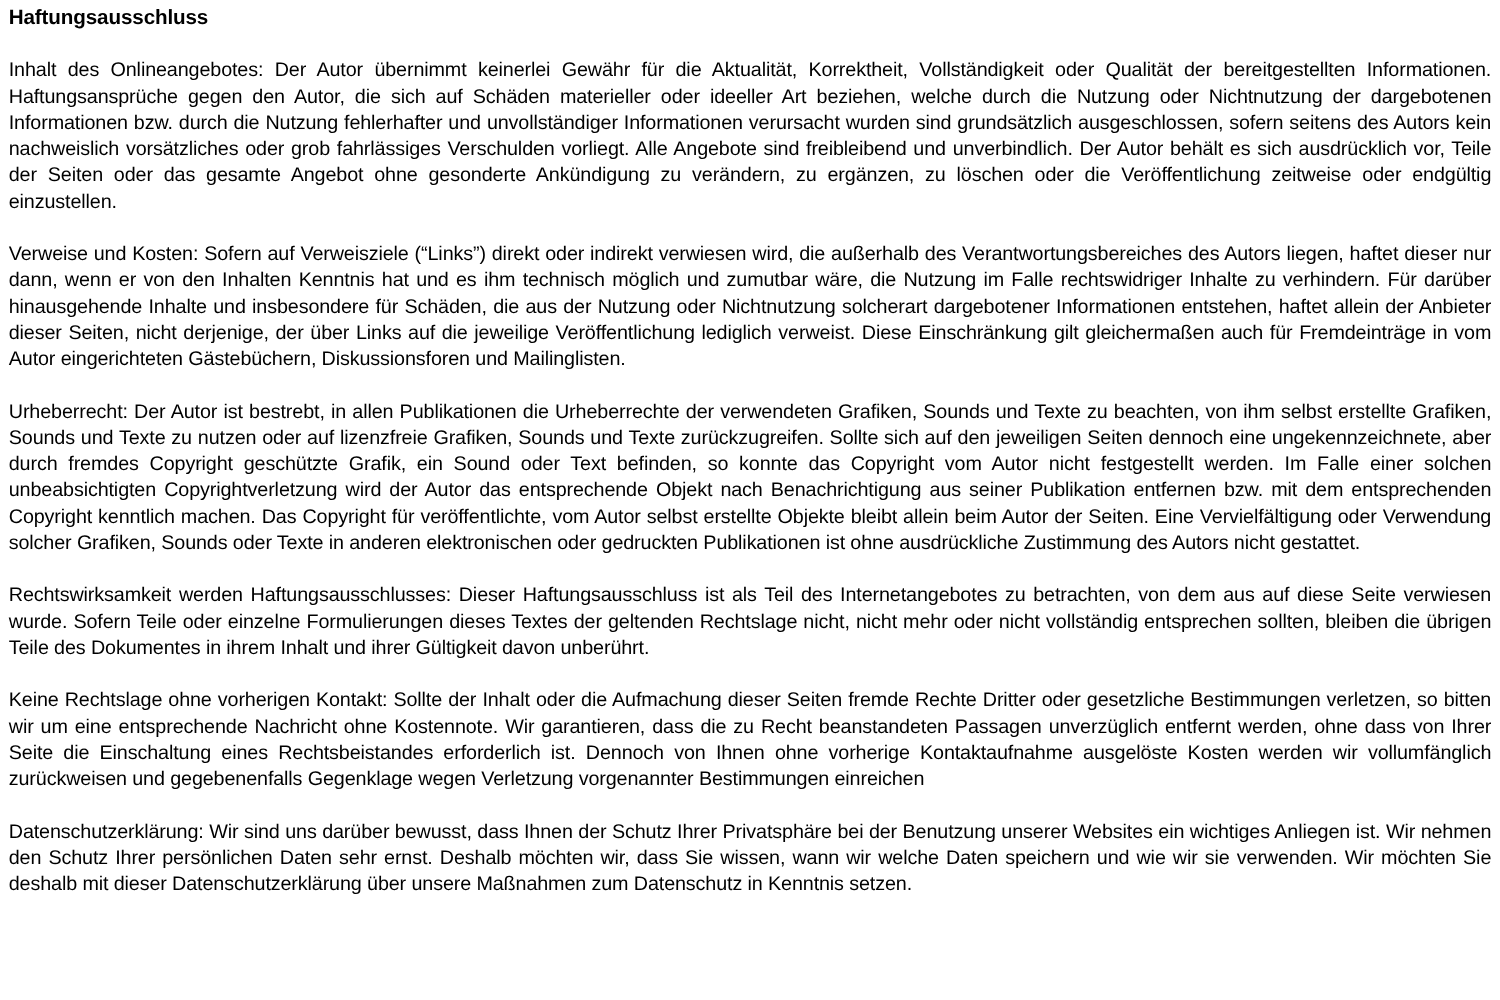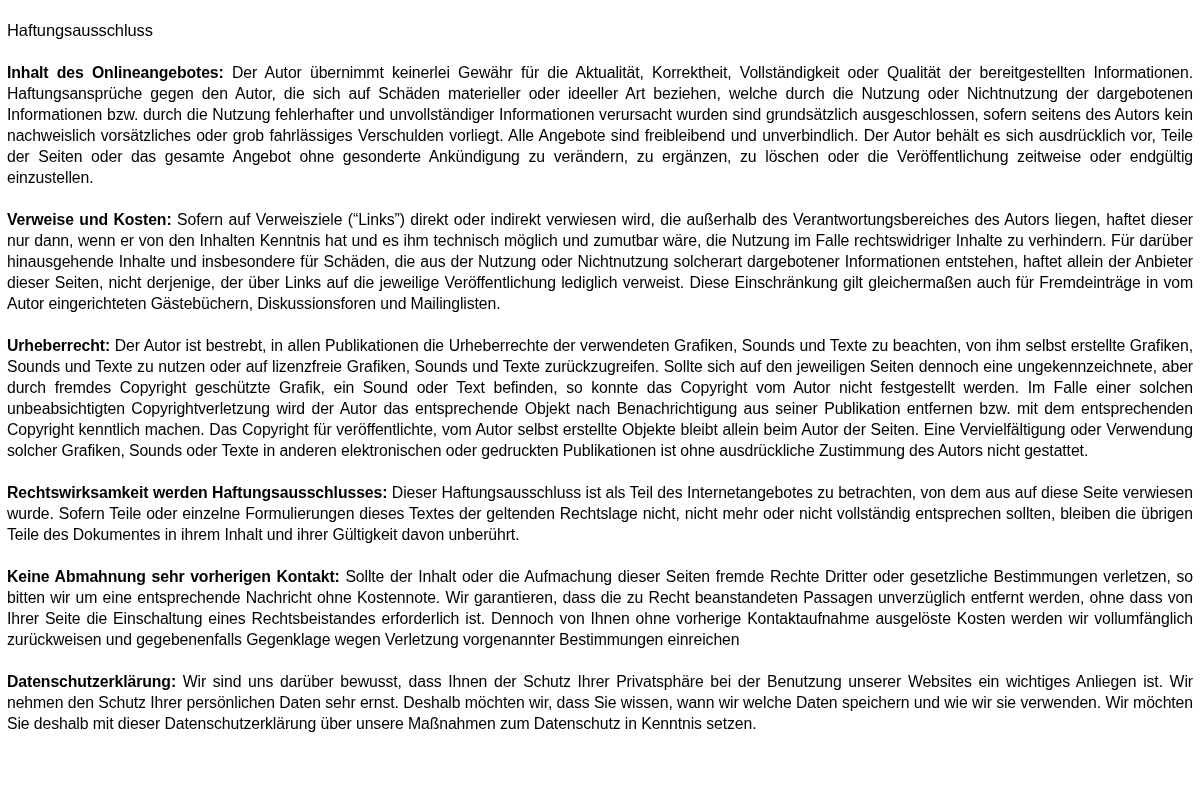--- a/index.html
+++ b/index.html
@@ -18,33 +18,33 @@
   .doc {
     box-sizing: border-box;
     width: 1200px;
     padding: 4px 7px 0 7px;
     font-size: 15.8px;
     line-height: 21px;
     letter-spacing: -0.1px;
   }
   .doc-title {
     font-size: 16.5px;
-    font-weight: normal;
+    font-weight: bold;
     line-height: 21px;
-    margin: 16px 0 21px 0;
+    margin: 0 0 21px 0;
   }
   .para {
     margin: 0 0 21px 0;
     text-align: justify;
   }
   .para:last-child {
     margin-bottom: 0;
   }
   .para-label {
-    font-weight: bold;
+    font-weight: normal;
   }
 </style>
 </head>
 <body>
 
 <div class="doc">
 
   <h1 class="doc-title">Haftungsausschluss</h1>
 
   <p class="para">
@@ -61,21 +61,21 @@
     <span class="para-label">Urheberrecht:</span>
     <span>Der Autor ist bestrebt, in allen Publikationen die Urheberrechte der verwendeten Grafiken, Sounds und Texte zu beachten, von ihm selbst erstellte Grafiken, Sounds und Texte zu nutzen oder auf lizenzfreie Grafiken, Sounds und Texte zurückzugreifen. Sollte sich auf den jeweiligen Seiten dennoch eine ungekennzeichnete, aber durch fremdes Copyright geschützte Grafik, ein Sound oder Text befinden, so konnte das Copyright vom Autor nicht festgestellt werden. Im Falle einer solchen unbeabsichtigten Copyrightverletzung wird der Autor das entsprechende Objekt nach Benachrichtigung aus seiner Publikation entfernen bzw. mit dem entsprechenden Copyright kenntlich machen. Das Copyright für veröffentlichte, vom Autor selbst erstellte Objekte bleibt allein beim Autor der Seiten. Eine Vervielfältigung oder Verwendung solcher Grafiken, Sounds oder Texte in anderen elektronischen oder gedruckten Publikationen ist ohne ausdrückliche Zustimmung des Autors nicht gestattet.</span>
   </p>
 
   <p class="para">
     <span class="para-label">Rechtswirksamkeit werden Haftungsausschlusses:</span>
     <span>Dieser Haftungsausschluss ist als Teil des Internetangebotes zu betrachten, von dem aus auf diese Seite verwiesen wurde. Sofern Teile oder einzelne Formulierungen dieses Textes der geltenden Rechtslage nicht, nicht mehr oder nicht vollständig entsprechen sollten, bleiben die übrigen Teile des Dokumentes in ihrem Inhalt und ihrer Gültigkeit davon unberührt.</span>
   </p>
 
   <p class="para">
-    <span class="para-label">Keine Abmahnung sehr vorherigen Kontakt:</span>
+    <span class="para-label">Keine Rechtslage ohne vorherigen Kontakt:</span>
     <span>Sollte der Inhalt oder die Aufmachung dieser Seiten fremde Rechte Dritter oder gesetzliche Bestimmungen verletzen, so bitten wir um eine entsprechende Nachricht ohne Kostennote. Wir garantieren, dass die zu Recht beanstandeten Passagen unverzüglich entfernt werden, ohne dass von Ihrer Seite die Einschaltung eines Rechtsbeistandes erforderlich ist. Dennoch von Ihnen ohne vorherige Kontaktaufnahme ausgelöste Kosten werden wir vollumfänglich zurückweisen und gegebenenfalls Gegenklage wegen Verletzung vorgenannter Bestimmungen einreichen</span>
   </p>
 
   <p class="para">
     <span class="para-label">Datenschutzerklärung:</span>
     <span>Wir sind uns darüber bewusst, dass Ihnen der Schutz Ihrer Privatsphäre bei der Benutzung unserer Websites ein wichtiges Anliegen ist. Wir nehmen den Schutz Ihrer persönlichen Daten sehr ernst. Deshalb möchten wir, dass Sie wissen, wann wir welche Daten speichern und wie wir sie verwenden. Wir möchten Sie deshalb mit dieser Datenschutzerklärung über unsere Maßnahmen zum Datenschutz in Kenntnis setzen.</span>
   </p>
 
 </div>
 

